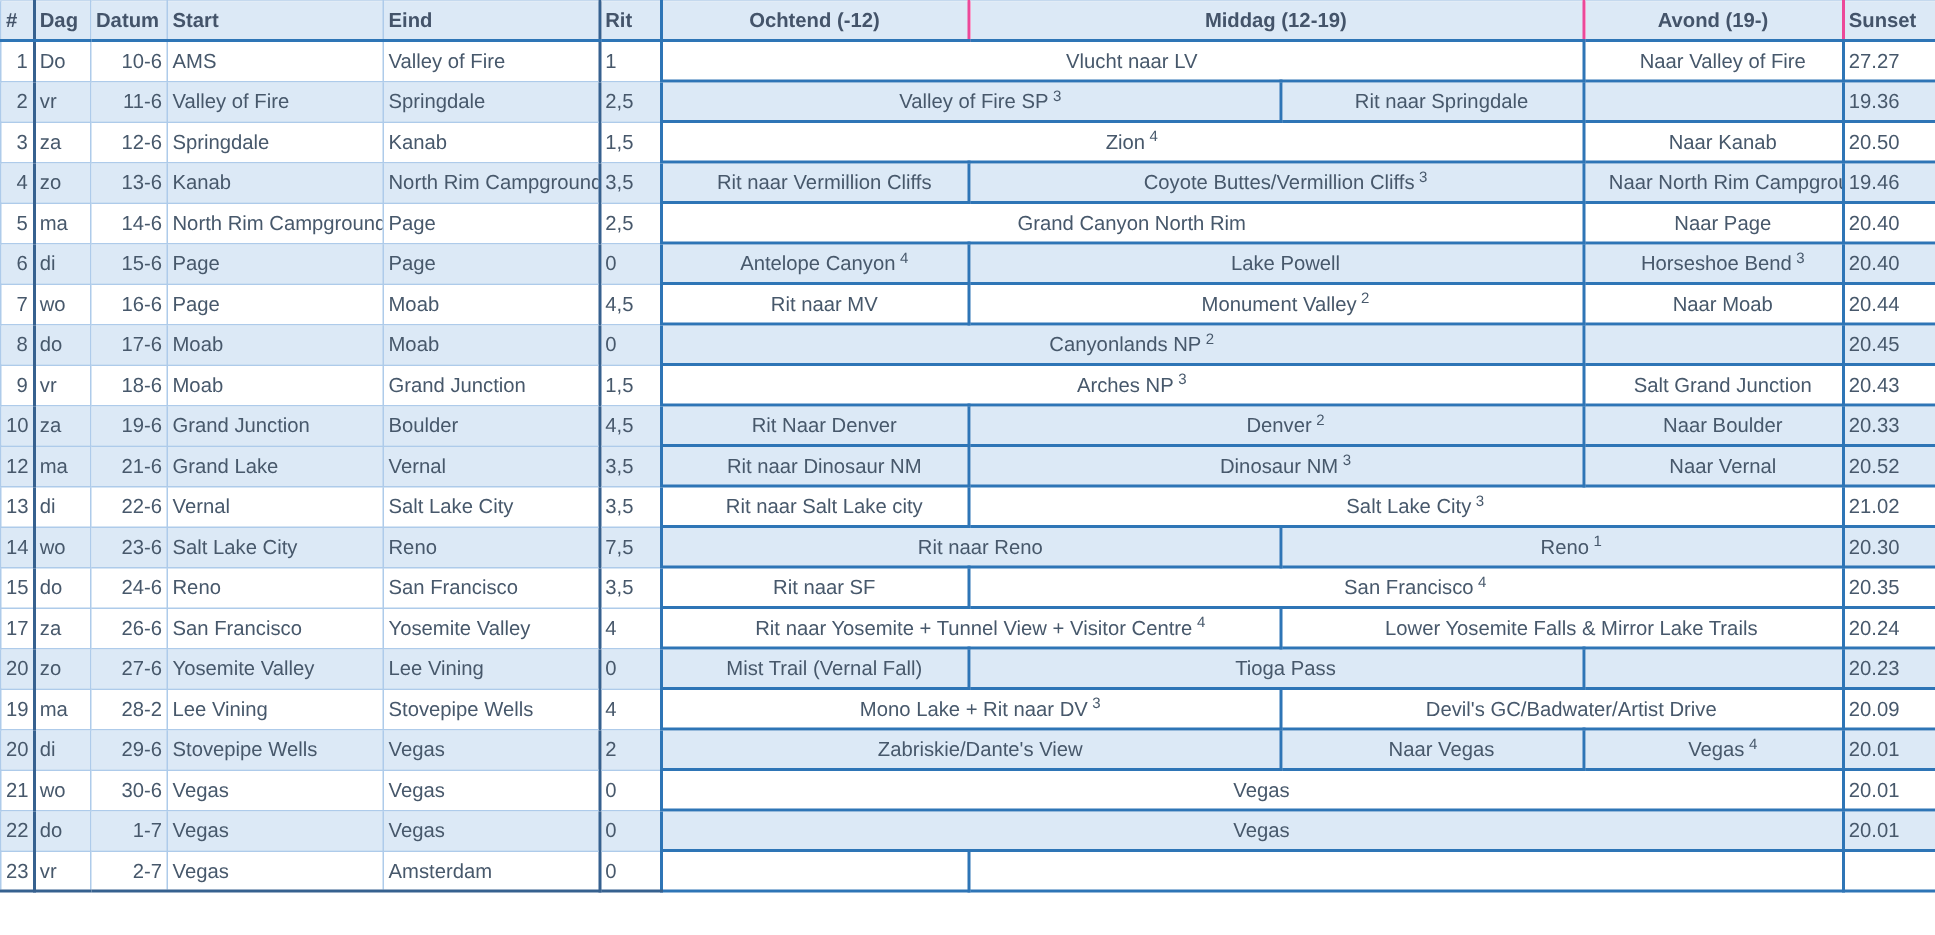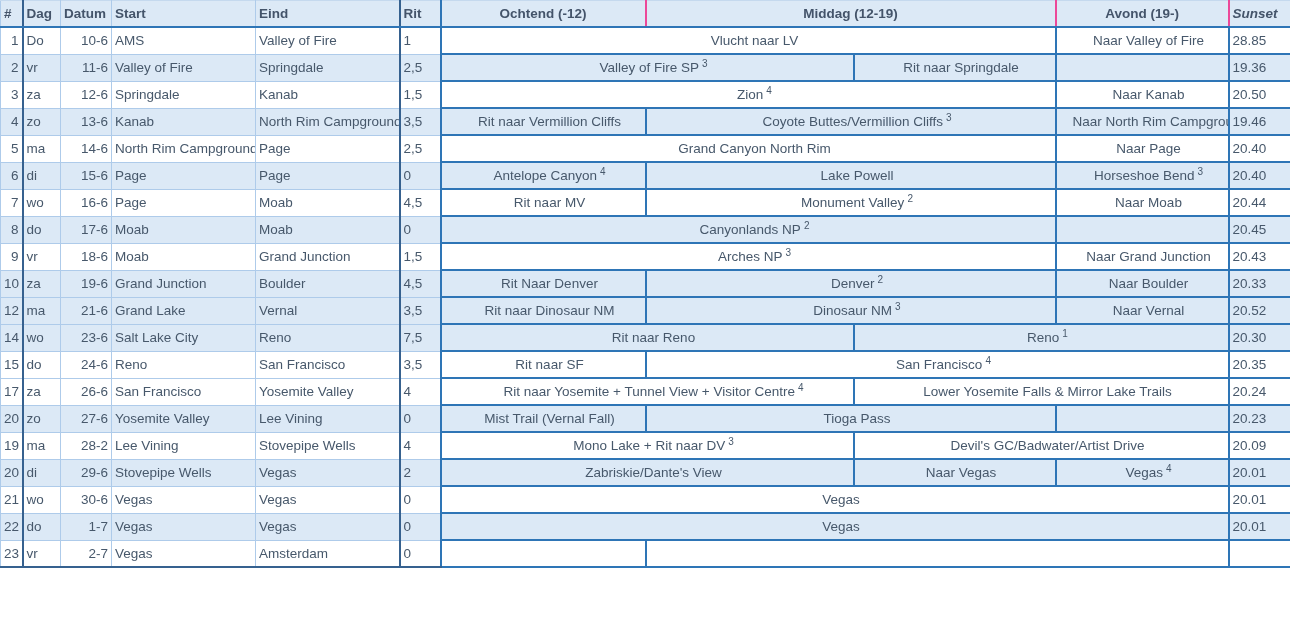--- a/index.html
+++ b/index.html
@@ -14,21 +14,21 @@
   thead th {
     background:#dce9f6; color:#44546a; font-weight:bold;
     text-align:left;
     border:1px solid #aecbea;
     border-top:1px solid #c5d9ee;
     border-bottom:2px solid #2e75b6;
   }
   thead th.center { text-align:center; }
   thead th.dkR { border-right:2px solid #36618f; }
   thead th.actH { border-left:2px solid #2e75b6; border-right:2px solid #ec4899; }
-  thead th.sunH { border-left:2px solid #2e75b6; border-right:2px solid #2e75b6;font-style:italic; }
+  thead th.sunH { border-left:2px solid #2e75b6; border-right:2px solid #2e75b6; }
   tbody td { border:1px solid #aecbea; color:#47586b; background:#ffffff; }
   tbody tr.even td { background:#dce9f6; }
   td.c-num   { text-align:right; border-right:2px solid #36618f; }
   td.c-datum { text-align:right; }
   td.c-eind  { border-right:2px solid #36618f; }
   td.c-rit   { border-right:2px solid #2e75b6; }
   td.act     { border:2px solid #2e75b6; text-align:center;padding-left:16px; }
   td.c-sunset{ border:2px solid #2e75b6; text-align:left; }
   tbody tr:last-child td { border-bottom:2px solid #36618f; }
   tbody tr:last-child td.act, tbody tr:last-child td.c-sunset { border-bottom:2px solid #2e75b6; }
@@ -69,21 +69,21 @@
     <tbody id="body">
         <tr class="odd">
           <td class="c-num">1</td>
           <td class="c-dag">Do</td>
           <td class="c-datum">10-6</td>
           <td class="c-start">AMS</td>
           <td class="c-eind">Valley of Fire</td>
           <td class="c-rit">1</td>
           <td class="act" colspan="3"><span>Vlucht naar LV</span></td>
           <td class="act" colspan="1"><span>Naar Valley of Fire</span></td>
-          <td class="c-sunset">28.85</td>
+          <td class="c-sunset">27.27</td>
         </tr>
         <tr class="even">
           <td class="c-num">2</td>
           <td class="c-dag">vr</td>
           <td class="c-datum">11-6</td>
           <td class="c-start">Valley of Fire</td>
           <td class="c-eind">Springdale</td>
           <td class="c-rit">2,5</td>
           <td class="act" colspan="2"><span>Valley of Fire SP</span><span class="sup">3</span></td>
           <td class="act" colspan="1"><span>Rit naar Springdale</span></td>
@@ -160,21 +160,21 @@
           <td class="c-sunset">20.45</td>
         </tr>
         <tr class="odd">
           <td class="c-num">9</td>
           <td class="c-dag">vr</td>
           <td class="c-datum">18-6</td>
           <td class="c-start">Moab</td>
           <td class="c-eind">Grand Junction</td>
           <td class="c-rit">1,5</td>
           <td class="act" colspan="3"><span>Arches NP</span><span class="sup">3</span></td>
-          <td class="act" colspan="1"><span>Naar Grand Junction</span></td>
+          <td class="act" colspan="1"><span>Salt Grand Junction</span></td>
           <td class="c-sunset">20.43</td>
         </tr>
         <tr class="even">
           <td class="c-num">10</td>
           <td class="c-dag">za</td>
           <td class="c-datum">19-6</td>
           <td class="c-start">Grand Junction</td>
           <td class="c-eind">Boulder</td>
           <td class="c-rit">4,5</td>
           <td class="act" colspan="1"><span>Rit Naar Denver</span></td>
@@ -187,20 +187,31 @@
           <td class="c-dag">ma</td>
           <td class="c-datum">21-6</td>
           <td class="c-start">Grand Lake</td>
           <td class="c-eind">Vernal</td>
           <td class="c-rit">3,5</td>
           <td class="act" colspan="1"><span>Rit naar Dinosaur NM</span></td>
           <td class="act" colspan="2"><span>Dinosaur NM</span><span class="sup">3</span></td>
           <td class="act" colspan="1"><span>Naar Vernal</span></td>
           <td class="c-sunset">20.52</td>
         </tr>
+        <tr class="odd">
+          <td class="c-num">13</td>
+          <td class="c-dag">di</td>
+          <td class="c-datum">22-6</td>
+          <td class="c-start">Vernal</td>
+          <td class="c-eind">Salt Lake City</td>
+          <td class="c-rit">3,5</td>
+          <td class="act" colspan="1"><span>Rit naar Salt Lake city</span></td>
+          <td class="act" colspan="3"><span>Salt Lake City</span><span class="sup">3</span></td>
+          <td class="c-sunset">21.02</td>
+        </tr>
         <tr class="even">
           <td class="c-num">14</td>
           <td class="c-dag">wo</td>
           <td class="c-datum">23-6</td>
           <td class="c-start">Salt Lake City</td>
           <td class="c-eind">Reno</td>
           <td class="c-rit">7,5</td>
           <td class="act" colspan="2"><span>Rit naar Reno</span></td>
           <td class="act" colspan="2"><span>Reno</span><span class="sup">1</span></td>
           <td class="c-sunset">20.30</td>

